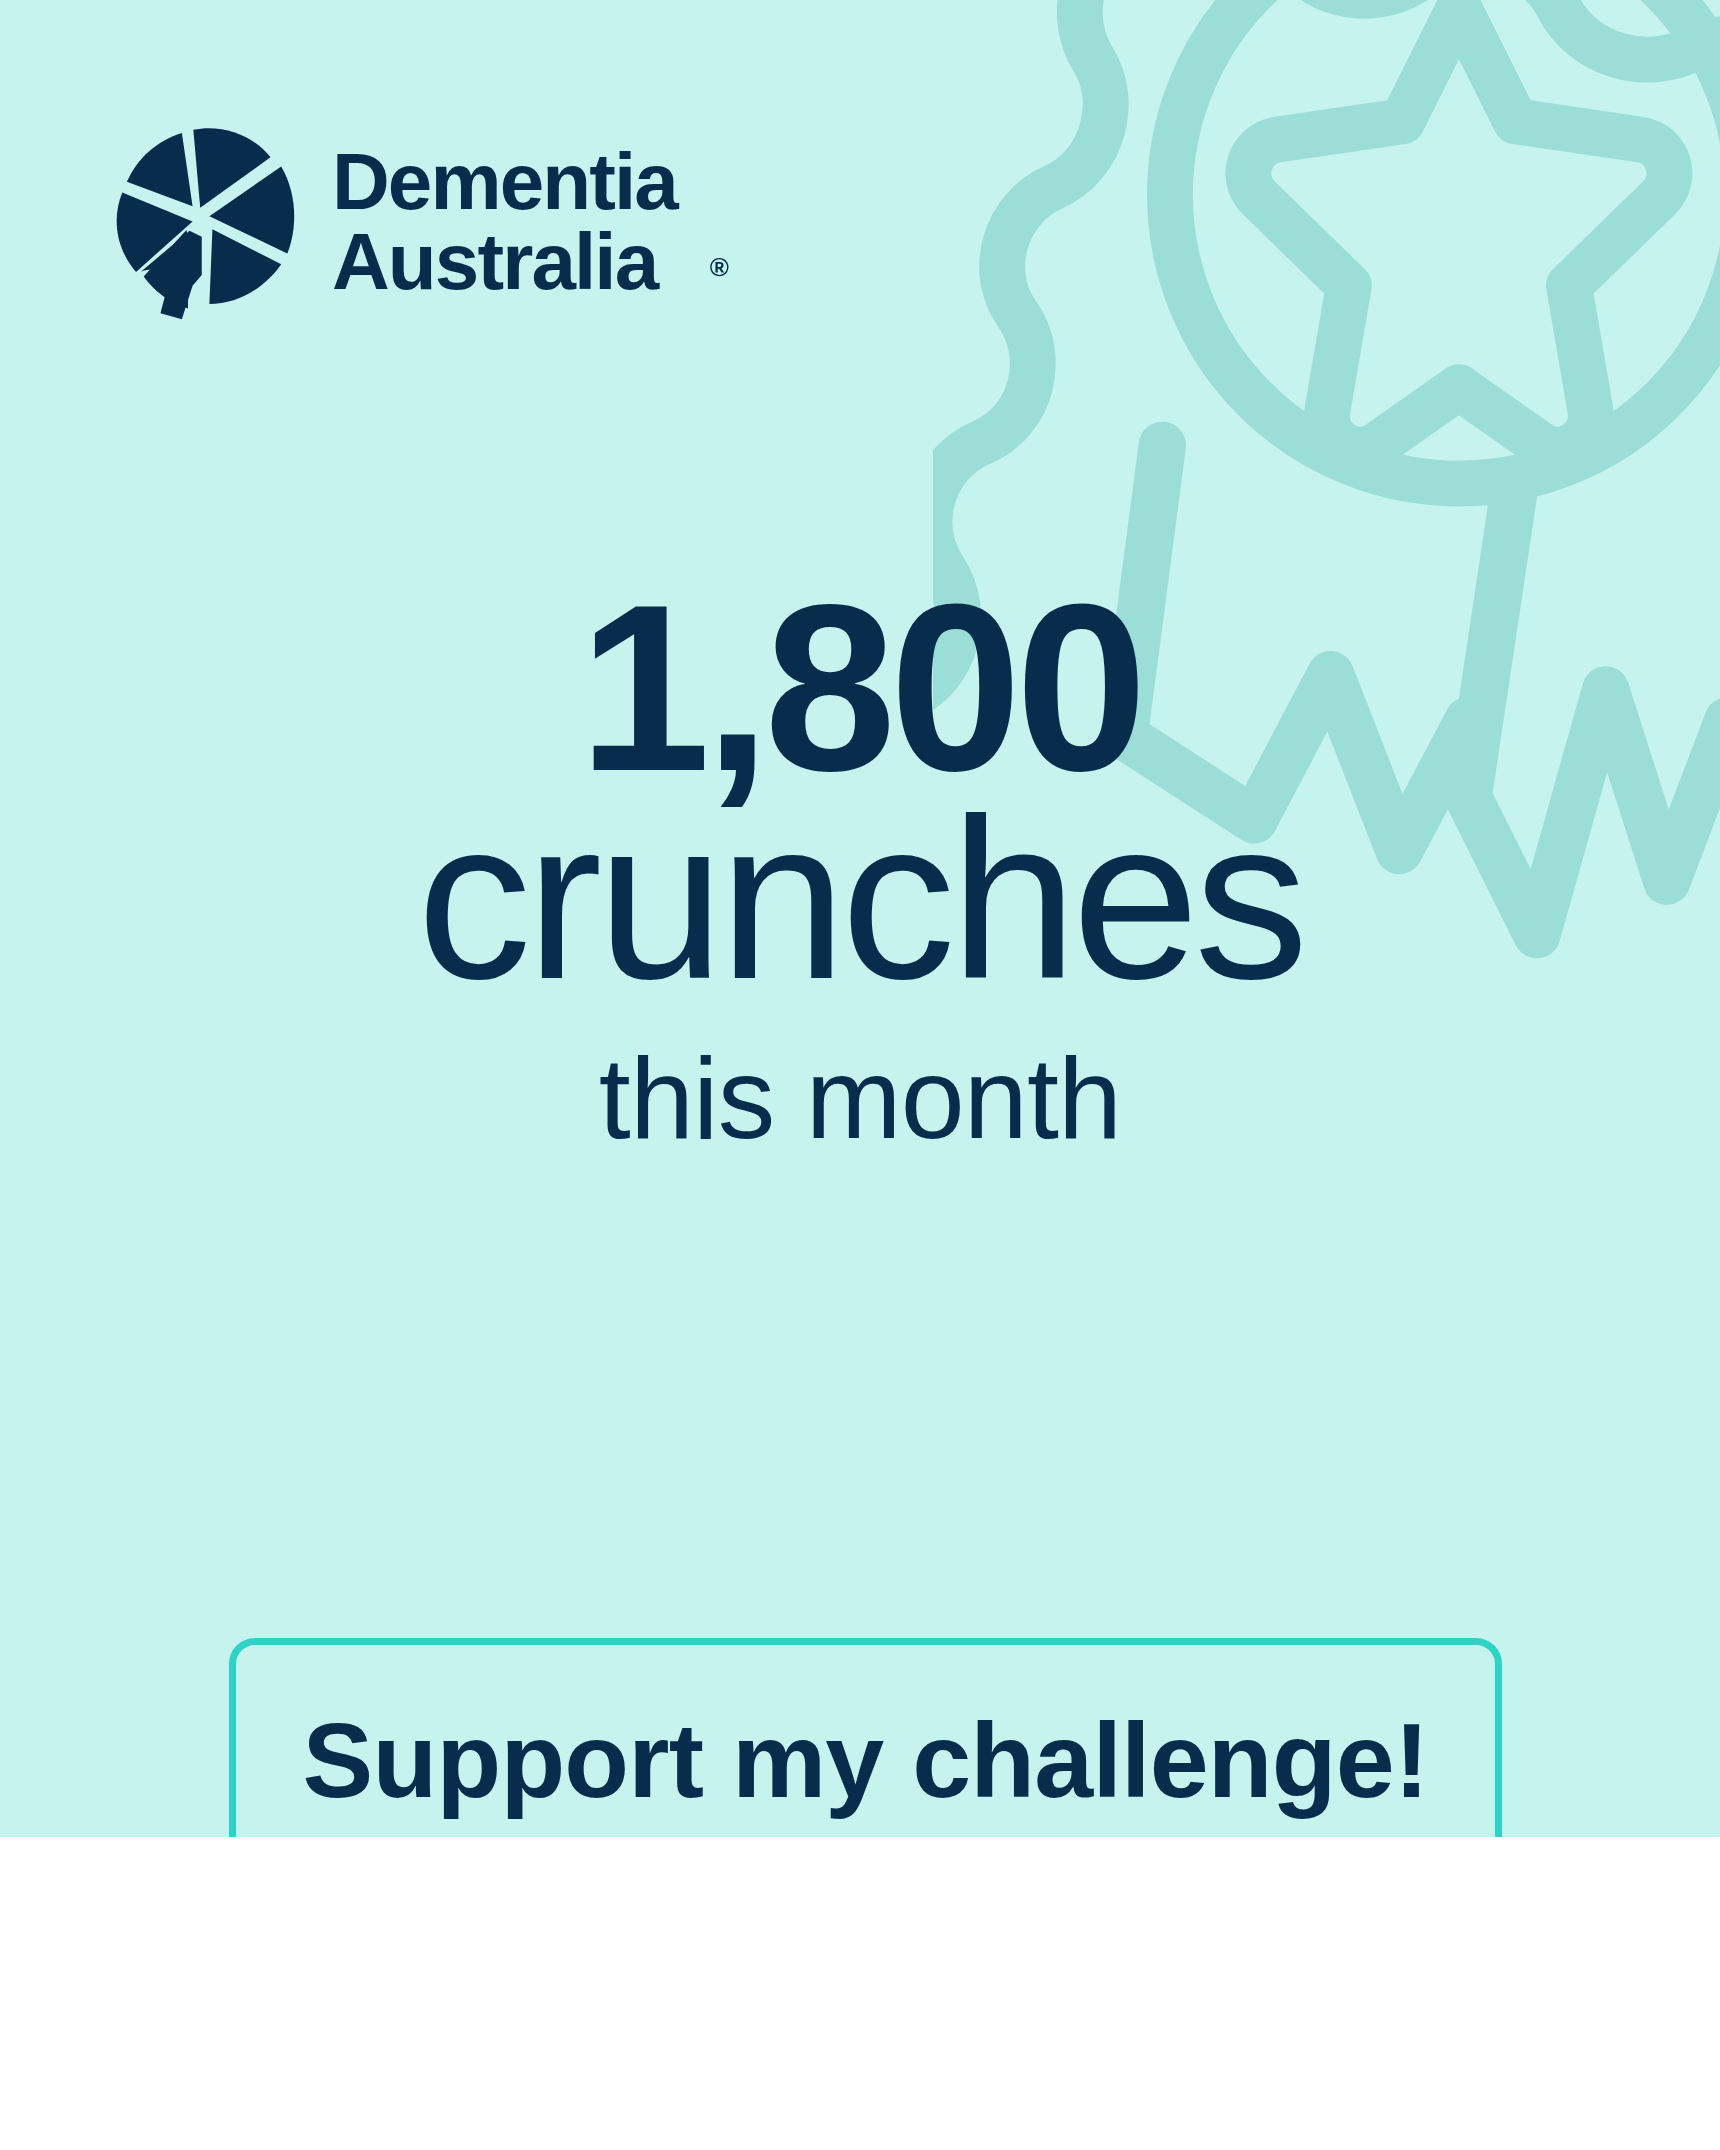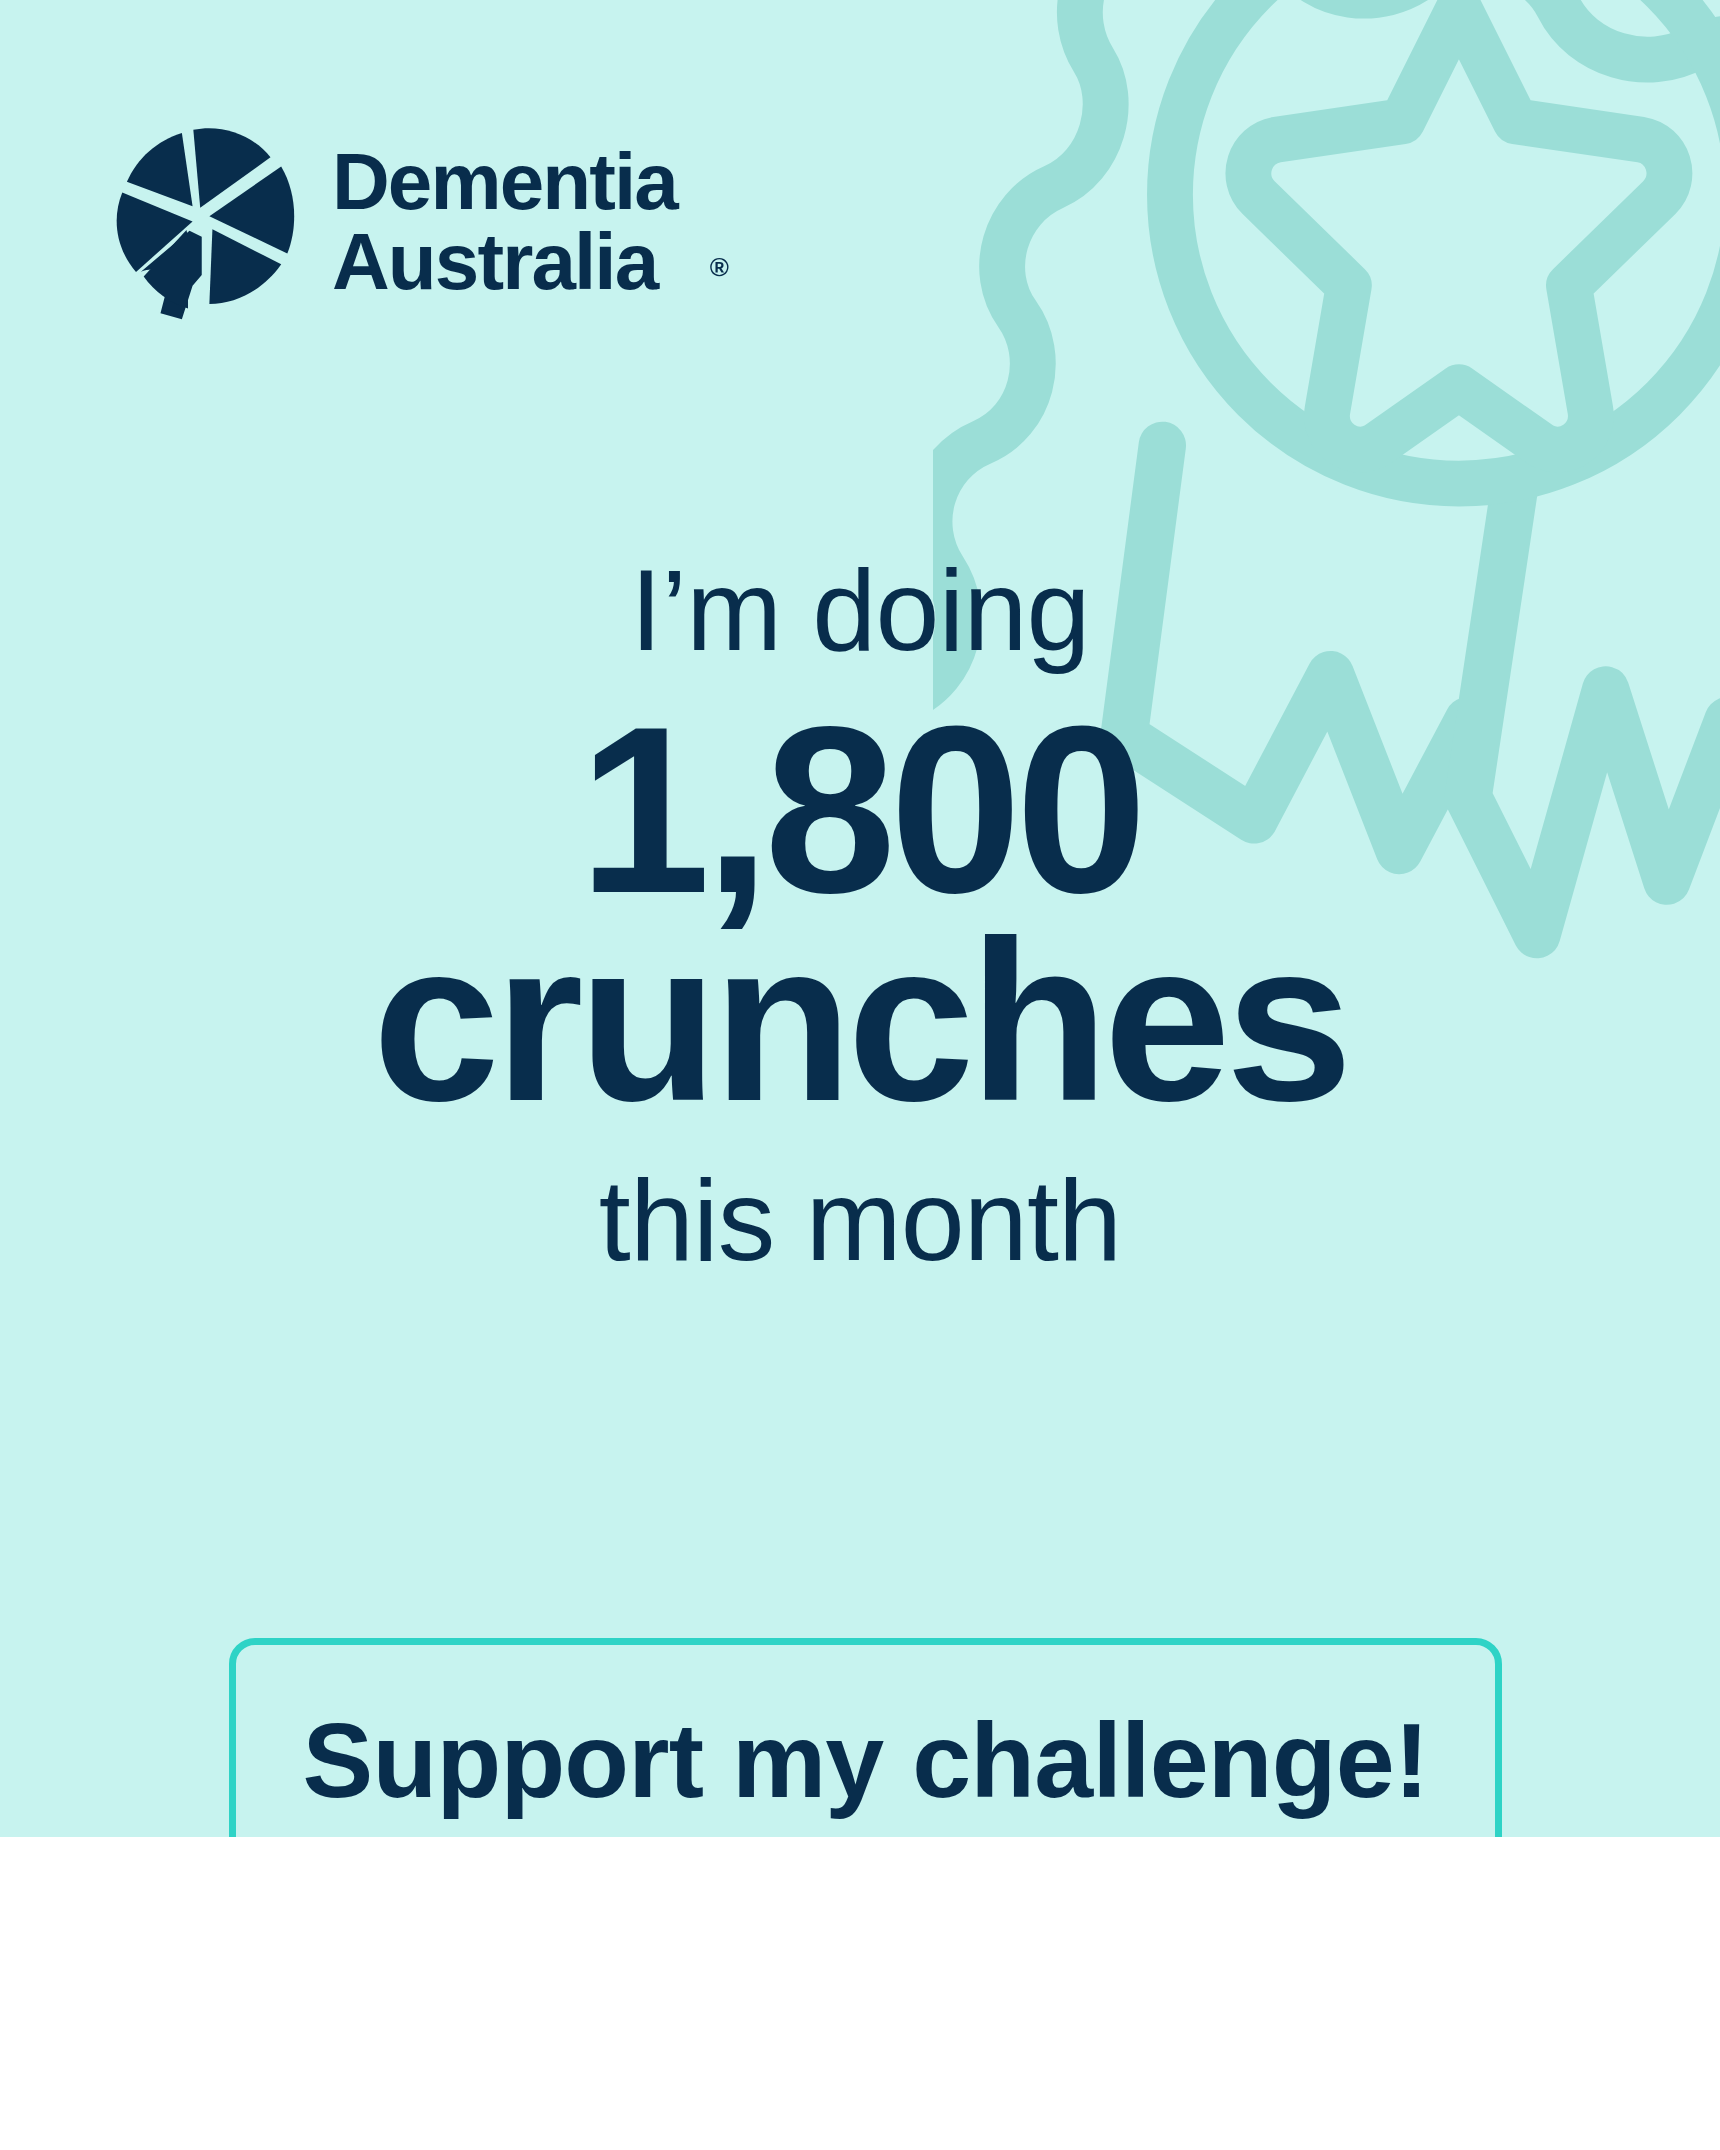--- a/index.html
+++ b/index.html
@@ -78,21 +78,21 @@
   }
   .msg-amount {
     font-size: 237px;
     font-weight: 800;
     line-height: 1.02;
     letter-spacing: -6.1px;
     margin-top: 17px;
   }
   .msg-activity {
     font-size: 229px;
-    font-weight: 700;
+    font-weight: 400;
     line-height: 1.02;
     letter-spacing: -5.4px;
     margin-top: -26px;
   }
   .msg-post {
     font-size: 115px;
     font-weight: 400;
     line-height: 1.06;
     letter-spacing: -0.8px;
     margin-top: 21.4px;
@@ -198,21 +198,20 @@
     <div class="logo-words">
       <span>Dementia</span>
       <span class="line2">
         <span>Australia</span>
         <span class="reg">®</span>
       </span>
     </div>
   </div>
 
   <div class="message">
-    <div class="msg-pre">I’m doing</div>
     <div class="msg-amount">1,800</div>
     <div class="msg-activity">crunches</div>
     <div class="msg-post">this month</div>
   </div>
 
   <div class="cta-wrap">
     <button class="cta" type="button">Support my challenge!</button>
   </div>
 
 </div>

